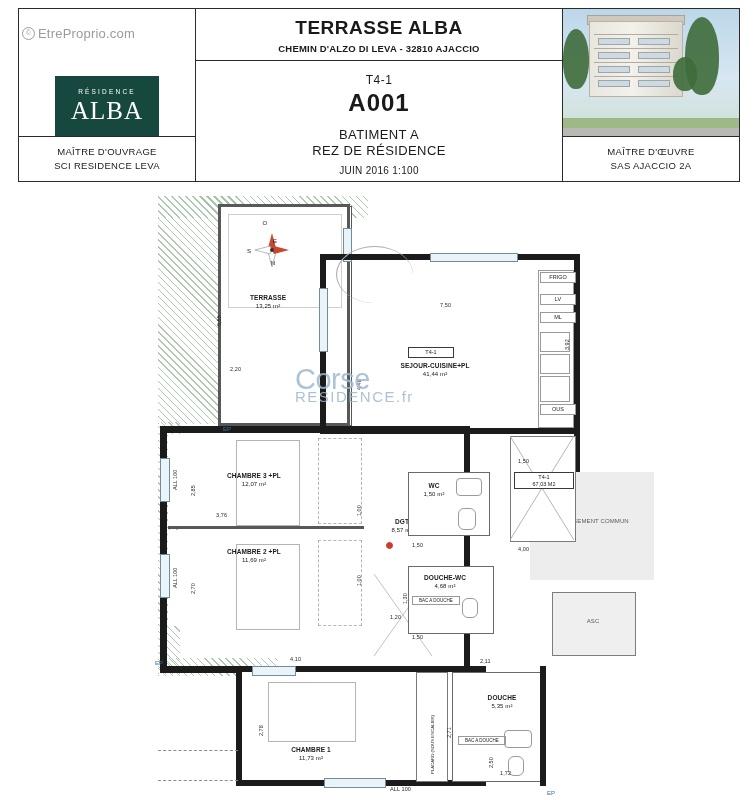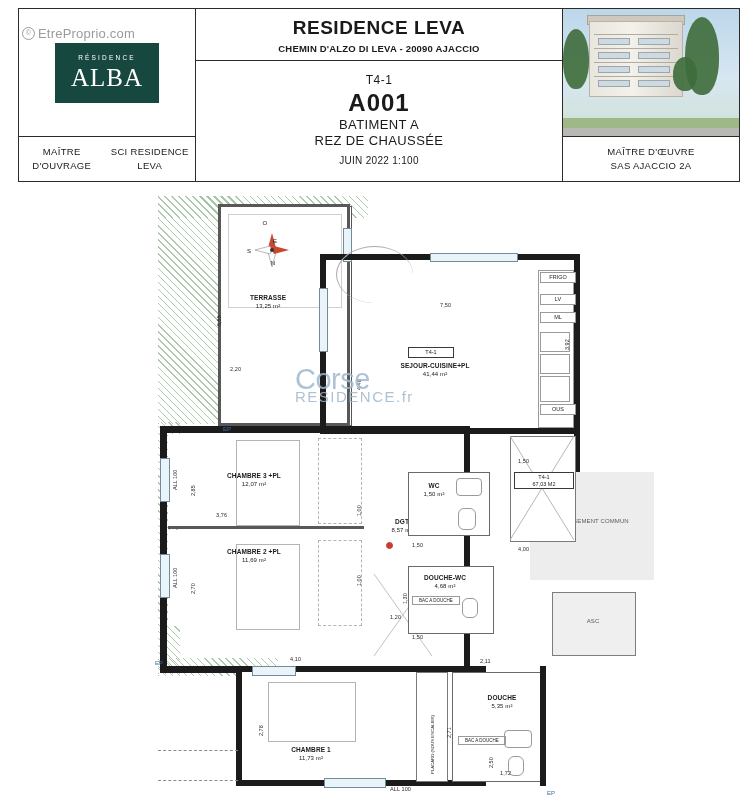--- a/index.html
+++ b/index.html
@@ -15,47 +15,47 @@
   .titleblock{
     position:absolute;left:18px;top:8px;width:720px;height:172px;
     border:1px solid #2b2b2b;
     display:flex;
   }
   .tb-left{
     width:176px;border-right:1px solid #2b2b2b;
     display:flex;flex-direction:column;
   }
   .tb-logo{
-    flex:1;display:flex;align-items:center;justify-content:center;
+    flex:1;display:flex;align-items:flex-end;justify-content:center;
     border-bottom:1px solid #2b2b2b;position:relative;
   }
   .logo-box{
     width:104px;height:60px;background:#17483f;color:#fff;
     display:flex;flex-direction:column;align-items:center;justify-content:center;
     line-height:1;
   }
   .logo-sub{font-size:6.5px;letter-spacing:2.2px;margin-bottom:3px;}
   .logo-main{font-family:"Liberation Serif",serif;font-size:25px;letter-spacing:1px;}
   .tb-owner{
-    height:44px;display:flex;align-items:center;justify-content:center;
+    height:44px;display:flex;flex-direction:column;align-items:center;justify-content:center;
     font-size:9.5px;letter-spacing:.3px;text-align:center;line-height:1.45;
   }
   .tb-center{
     flex:1;display:flex;flex-direction:column;
   }
   .tb-c-top{
     flex:1;display:flex;flex-direction:column;align-items:center;justify-content:flex-start;
     padding-top:8px;border-bottom:0;
   }
   .res-name{font-weight:bold;font-size:19px;letter-spacing:.5px;}
   .res-addr{font-size:9.5px;font-weight:bold;margin-top:4px;letter-spacing:.2px;}
   .sep-line{width:100%;height:1px;background:#2b2b2b;margin-top:6px;}
   .t4{font-size:12px;margin-top:12px;letter-spacing:.5px;}
   .unit{font-size:24px;font-weight:bold;margin-top:2px;letter-spacing:1px;}
-  .bat{font-size:13px;margin-top:0;letter-spacing:.4px;}
+  .bat{font-size:13px;margin-top:10px;letter-spacing:.4px;}
   .rdc{font-size:13px;margin-top:1px;letter-spacing:.4px;}
   .date{font-size:10px;margin-top:7px;letter-spacing:.3px;}
   .tb-right{
     width:176px;border-left:1px solid #2b2b2b;display:flex;flex-direction:column;
   }
   .tb-photo{
     flex:1;border-bottom:1px solid #2b2b2b;position:relative;overflow:hidden;
     background:linear-gradient(#bcd7ea 0%,#d7e7f2 55%,#cfe0d3 100%);
   }
   .ph-bldg{
@@ -140,28 +140,28 @@
       </div>
     </div>
     <div class="tb-owner">
       <span>MAÎTRE D'OUVRAGE</span>
       <span>SCI RESIDENCE LEVA</span>
     </div>
   </div>
 
   <div class="tb-center">
     <div class="tb-c-top">
-      <div class="res-name">RESIDENCE LEVA</div>
-      <div class="res-addr">CHEMIN D'ALZO DI LEVA - 20090 AJACCIO</div>
+      <div class="res-name">TERRASSE ALBA</div>
+      <div class="res-addr">CHEMIN D'ALZO DI LEVA - 32810 AJACCIO</div>
       <div class="sep-line"></div>
       <div class="t4">T4-1</div>
       <div class="unit">A001</div>
       <div class="bat">BATIMENT A</div>
-      <div class="rdc">REZ DE CHAUSSÉE</div>
-      <div class="date">JUIN 2022  1:100</div>
+      <div class="rdc">REZ DE RÉSIDENCE</div>
+      <div class="date">JUIN 2016  1:100</div>
     </div>
   </div>
 
   <div class="tb-right">
     <div class="tb-photo">
       <div class="ph-ground"></div>
       <div class="ph-road"></div>
       <div class="ph-roof"></div>
       <div class="ph-bldg">
         <div class="floor" style="top:12px"></div>

